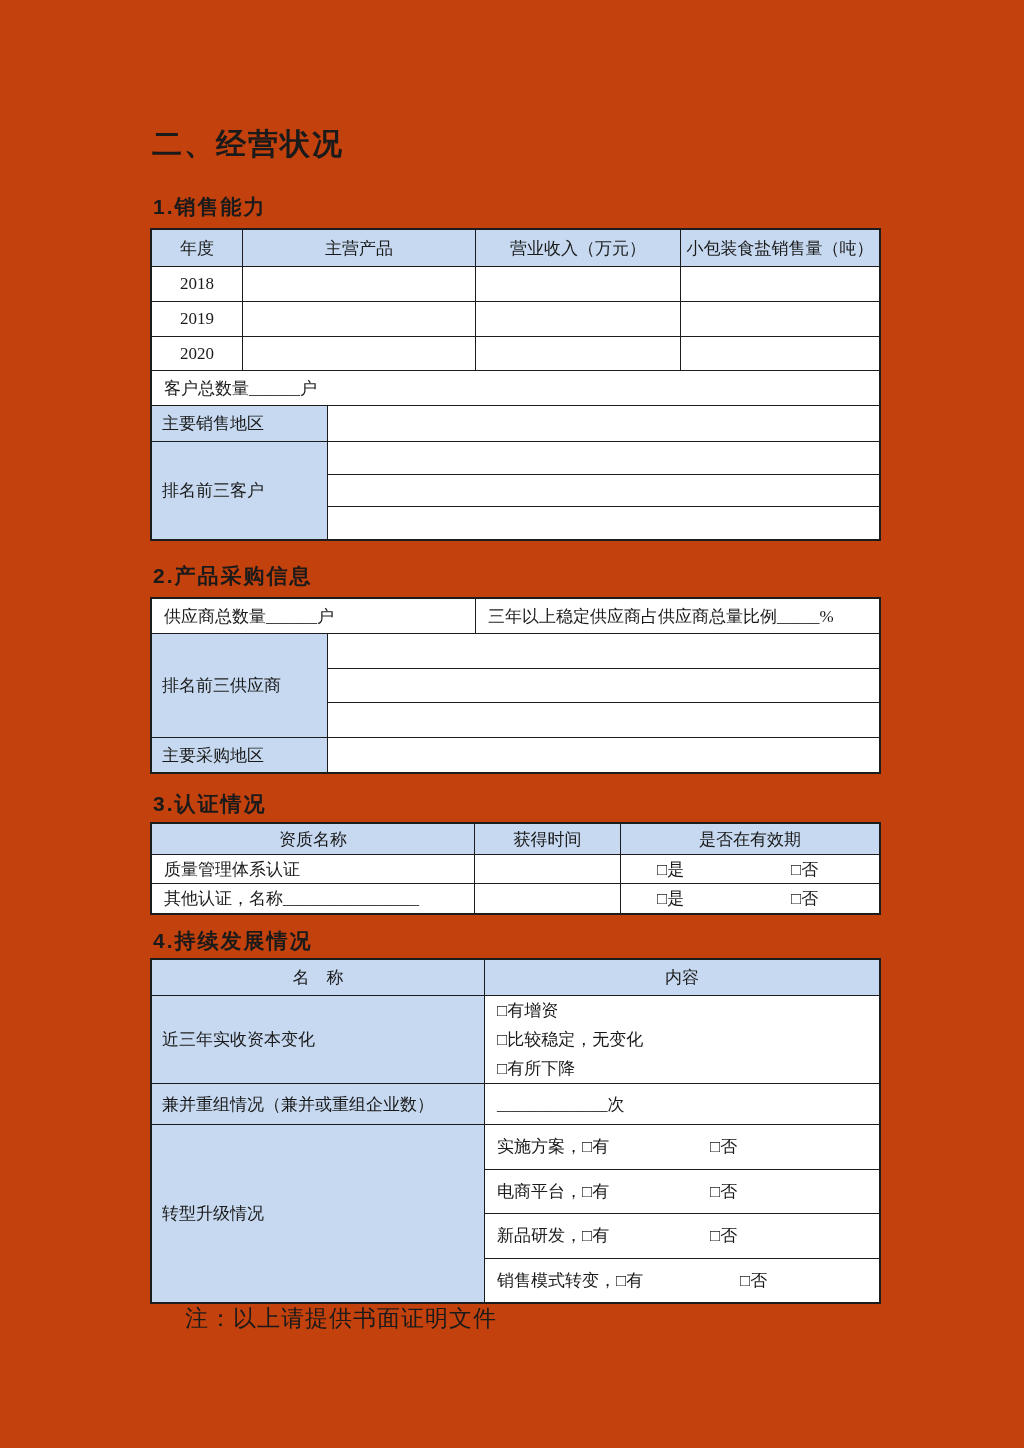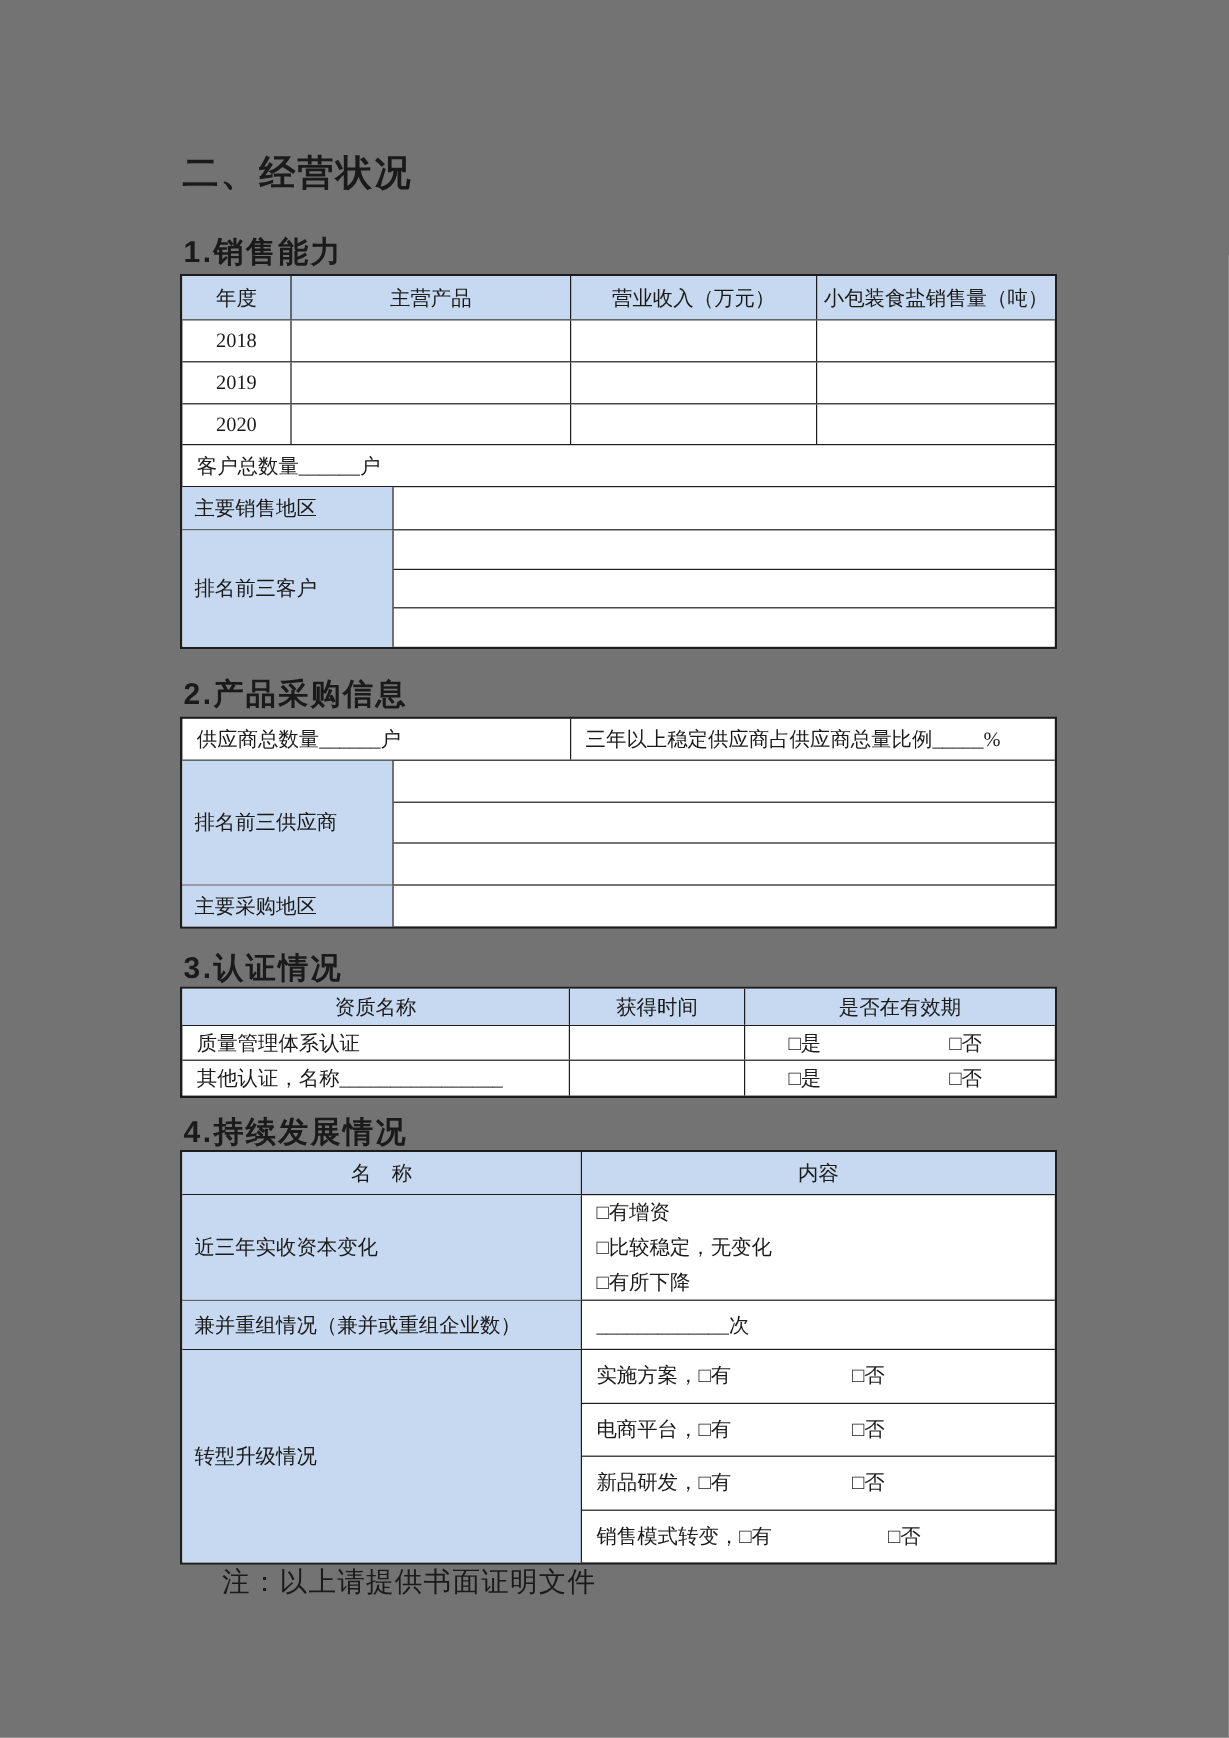--- a/index.html
+++ b/index.html
@@ -5,34 +5,34 @@
   :root{
     --blue:#c7d9f0;
     --bd:#1c1c1c;
     --ink:#1a1a1a;
   }
   html,body{margin:0;padding:0;}
   body{background:#fff;}
   .page{
     position:relative;
     width:1024px;height:1448px;
-    background:#737373;
+    background:#c2410c;
     color:var(--ink);
     font-family:"Liberation Serif","DejaVu Serif",serif;
     overflow:hidden;
   }
   .abs{position:absolute;box-sizing:border-box;}
   .doc-title{
     left:152px;top:124px;
     font-size:30px;font-weight:bold;letter-spacing:2px;
     font-family:"Liberation Serif","DejaVu Serif",serif;
   }
   .sec-heading{
     left:153px;
-    font-size:25px;font-weight:bold;letter-spacing:2px;
+    font-size:21px;font-weight:bold;letter-spacing:2px;
     font-family:"Liberation Sans","DejaVu Sans",sans-serif;
   }
   
   .t{
     left:150px;width:731px;
     border:2px solid var(--bd);
     background:#fff;
   }
   .r{display:flex;border-top:1px solid var(--bd);box-sizing:border-box;}
   .r.first{border-top:none;}

